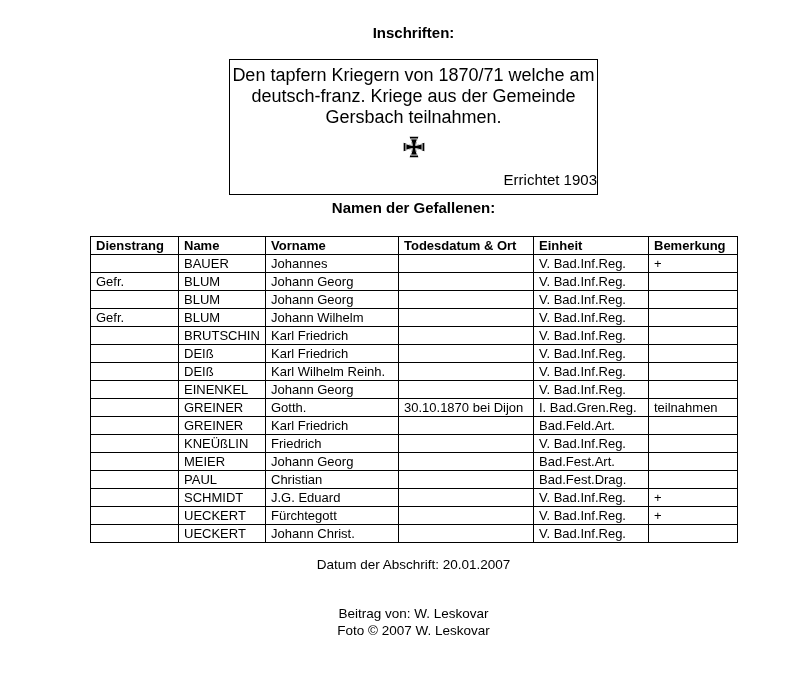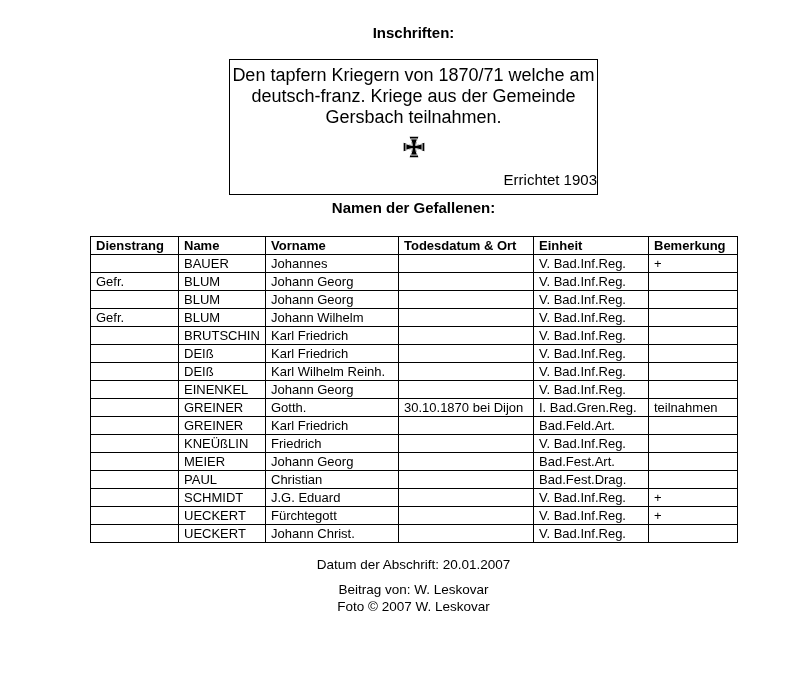--- a/index.html
+++ b/index.html
@@ -64,21 +64,21 @@
     white-space: nowrap;
     overflow: hidden;
   }
   table.memorial th { font-weight: bold; }
   .footer-line {
     text-align: center;
     font-size: 13.5px;
     line-height: 17px;
   }
   .f-date { margin-top: 13px; }
-  .f-contrib { margin-top: 8px; }
+  .f-contrib { margin-top: 32px; }
 </style>
 </head>
 <body>
 
 <div class="content">
 
   <div class="heading h-top">Inschriften:</div>
 
   <div class="inscription-box">
     <div class="line">Den tapfern Kriegern von 1870/71 welche am</div>

